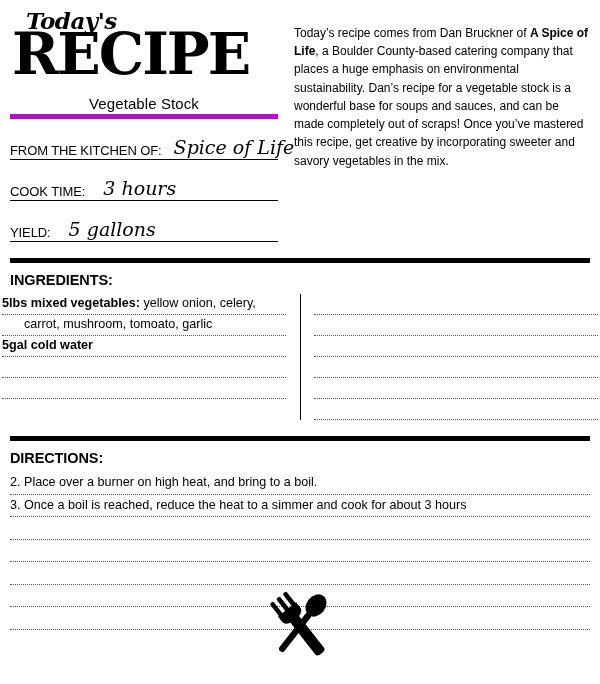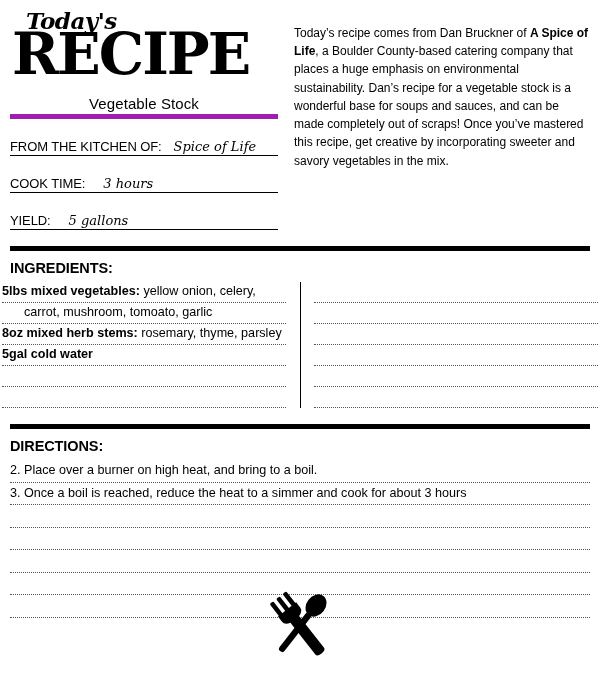--- a/index.html
+++ b/index.html
@@ -81,21 +81,21 @@
   }
   .meta-label {
     font-size: 13px;
     letter-spacing: -0.1px;
     white-space: nowrap;
     text-transform: uppercase;
   }
   .meta-value {
     font-family: "DejaVu Serif", serif;
     font-style: italic;
-    font-size: 13px;
+    font-size: 19px;
     margin-left: 12px;
     white-space: nowrap;
   }
   .meta-row.indent .meta-value { margin-left: 18px; }
 
   .intro {
     font-size: 12px;
     line-height: 1.52;
     text-align: left;
   }
@@ -206,21 +206,20 @@
   </div>
 
   <div class="thick-rule"></div>
   <div class="section-title">INGREDIENTS:</div>
 
   <div class="ingredients">
     <div class="divider-vert"></div>
     <div class="ing-col left" id="ing-col-left">
         <div class="ing-line"><b>5lbs mixed vegetables:</b><span> yellow onion, celery,</span></div>
         <div class="ing-line ind"><span>carrot, mushroom, tomoato, garlic</span></div>
-        <div class="ing-line"><b>8oz mixed herb stems:</b><span> rosemary, thyme, parsley</span></div>
         <div class="ing-line"><b>5gal cold water</b></div>
         <div class="ing-line"></div>
         <div class="ing-line"></div>
       </div>
     <div class="ing-col right" id="ing-col-right">
         <div class="ing-line"></div>
         <div class="ing-line"></div>
         <div class="ing-line"></div>
         <div class="ing-line"></div>
         <div class="ing-line"></div>

